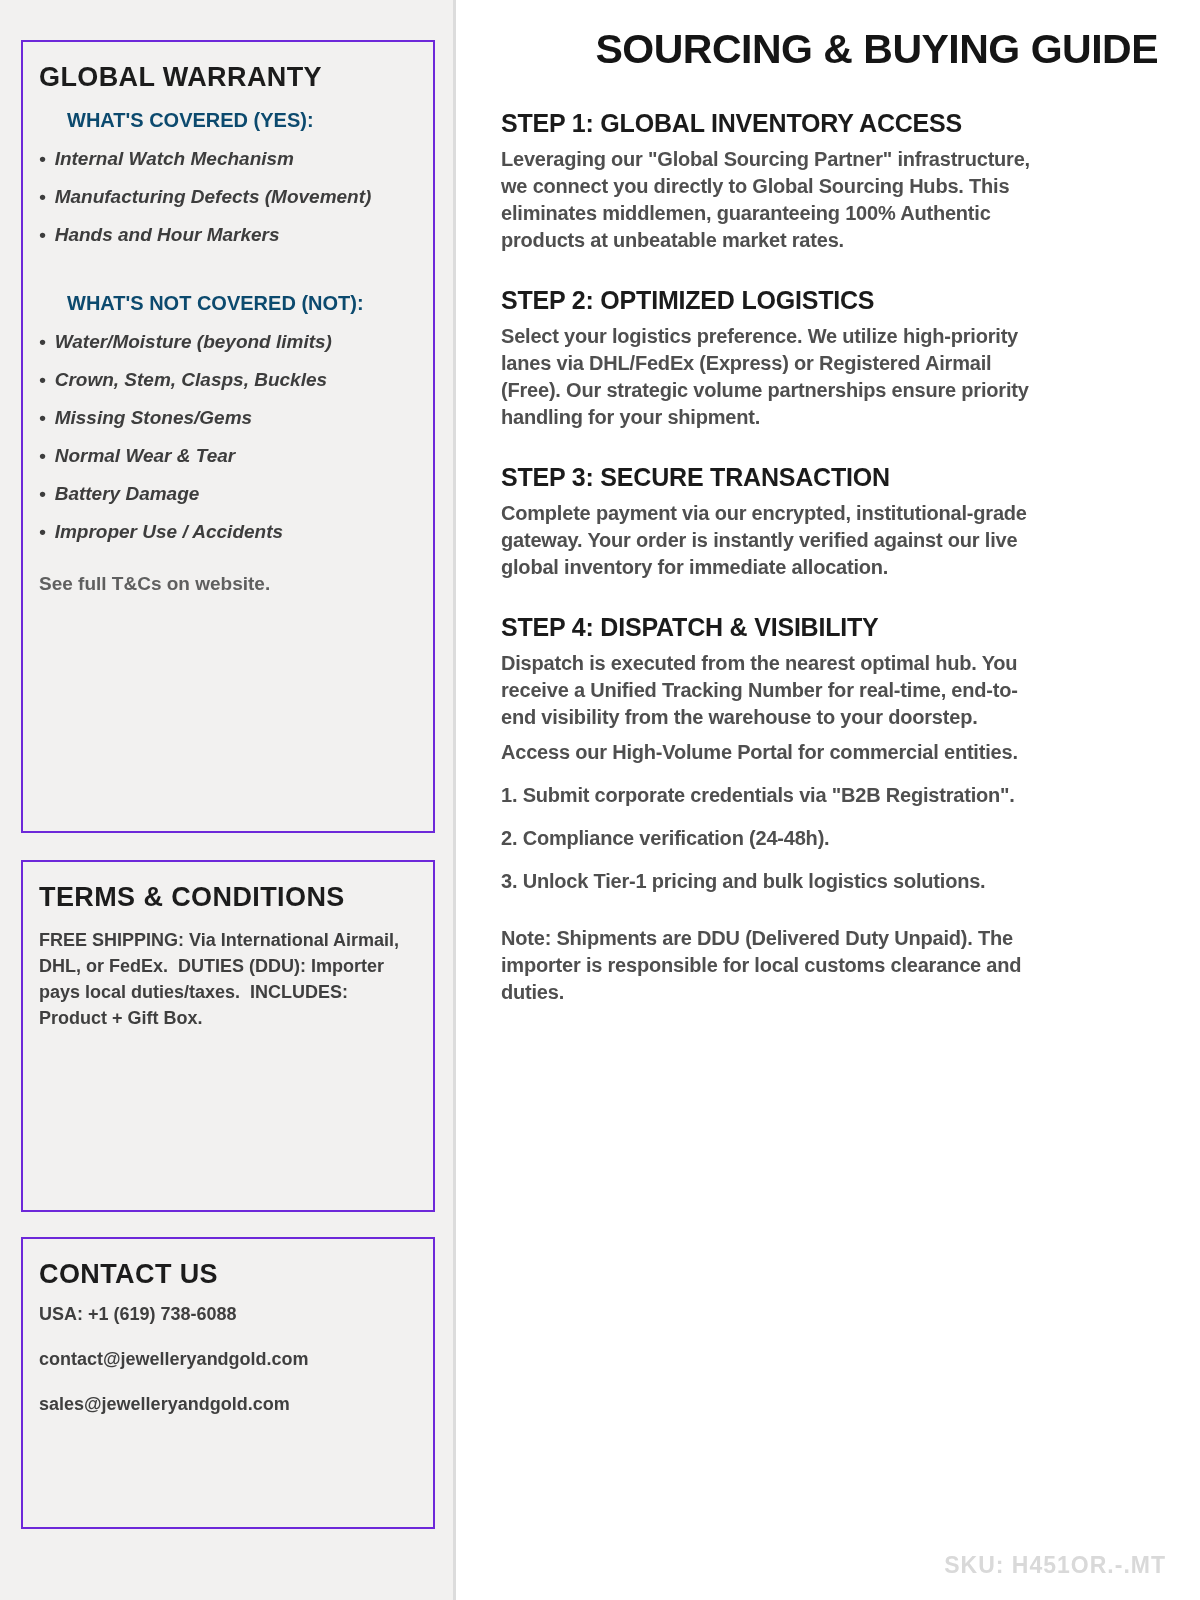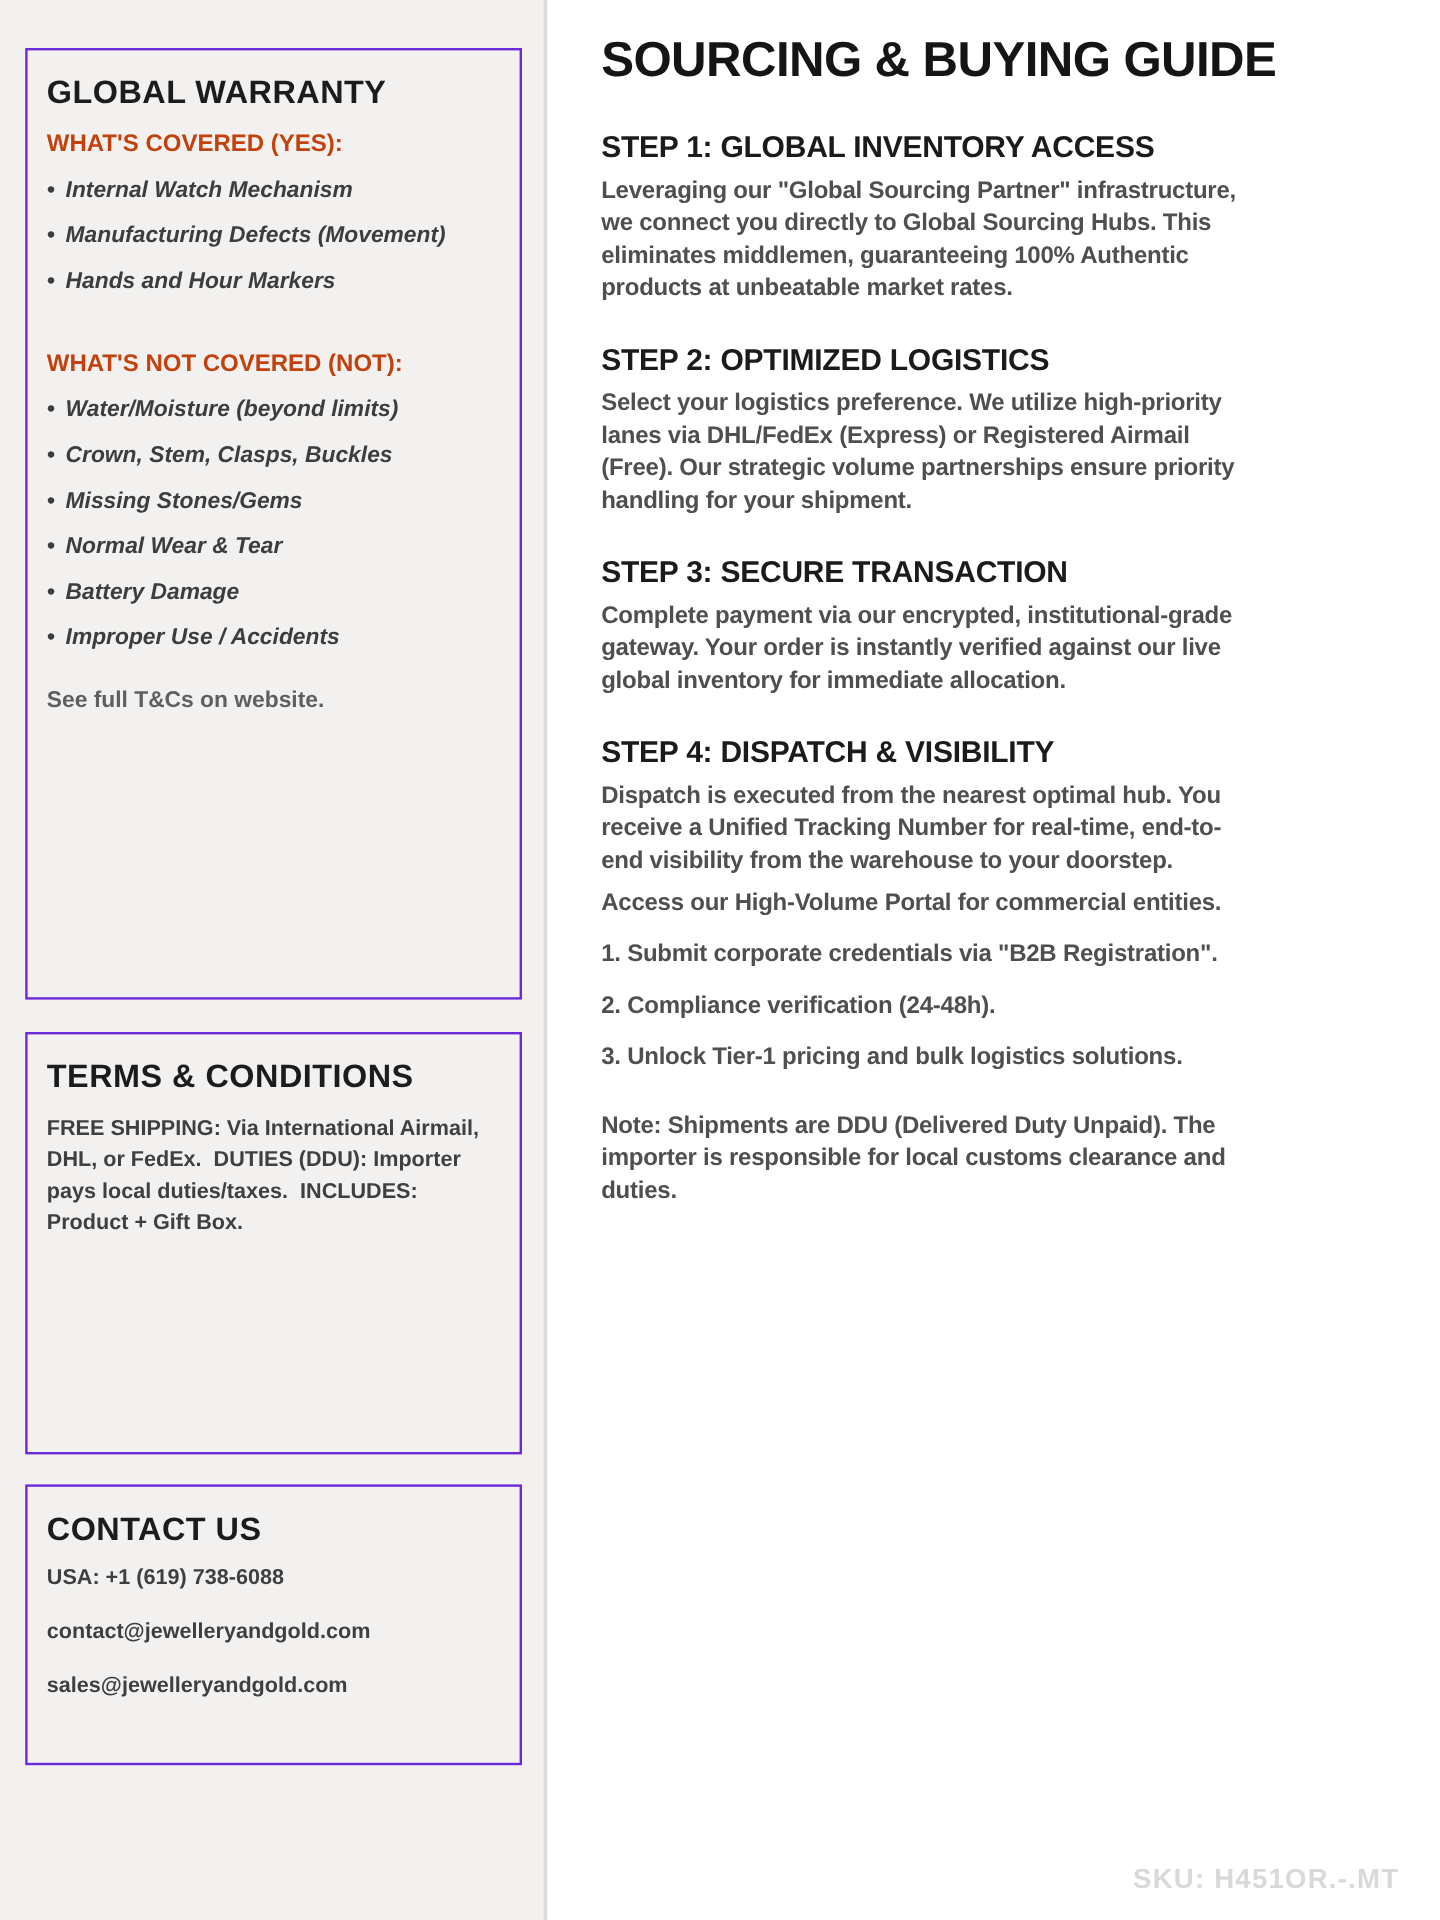--- a/index.html
+++ b/index.html
@@ -22,33 +22,34 @@
   }
   .panel {
     border: 2px solid #6d28d9;
     background: #f2f1f0;
     margin: 0 18px 0 21px;
     padding: 20px 16px;
     overflow: hidden;
   }
   .panel-warranty { margin-top: 40px; height: 793px; }
   .panel-terms    { margin-top: 27px; height: 352px; }
-  .panel-contact  { margin-top: 25px; height: 234px; }
+  .panel-contact  { margin-top: 25px; height: 292px; }
 
   .panel h2 {
     font-size: 27px;
     font-weight: 700;
     letter-spacing: 0.4px;
     color: #1c1c1c;
   }
   .sub-heading {
     margin-top: 16px;
     font-size: 20px;
     font-weight: 700;
-    color: #c2410c;
+    color: #0c4a6e;
+    margin-left: 28px;
   }
   .bullet-list { list-style: none; margin-top: 2px; }
   .bullet-list li {
     margin-top: 16px;
     font-size: 19px;
     font-weight: 700;
     color: #3d3d3d;
     line-height: 22px;
     font-style: italic;
   }
@@ -82,21 +83,21 @@
 
   
   .main {
     position: absolute;
     left: 459px; top: 0;
     width: 741px; height: 1600px;
     background: #ffffff;
     padding: 26px 42px 0 42px;
   }
   .guide-title {
-    text-align: left;
+    text-align: right;
     font-size: 41px;
     font-weight: 700;
     letter-spacing: -0.5px;
     color: #151515;
   }
   .section-heading {
     margin-top: 32px;
     font-size: 25px;
     font-weight: 700;
     letter-spacing: -0.2px;

